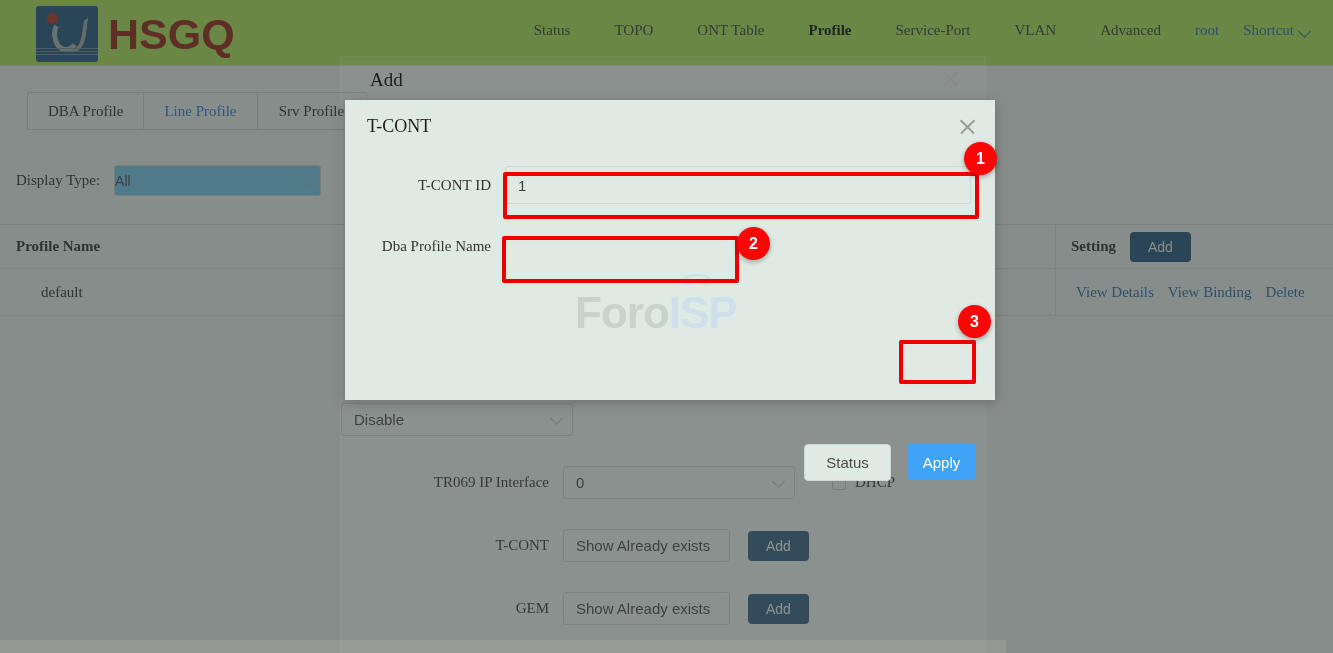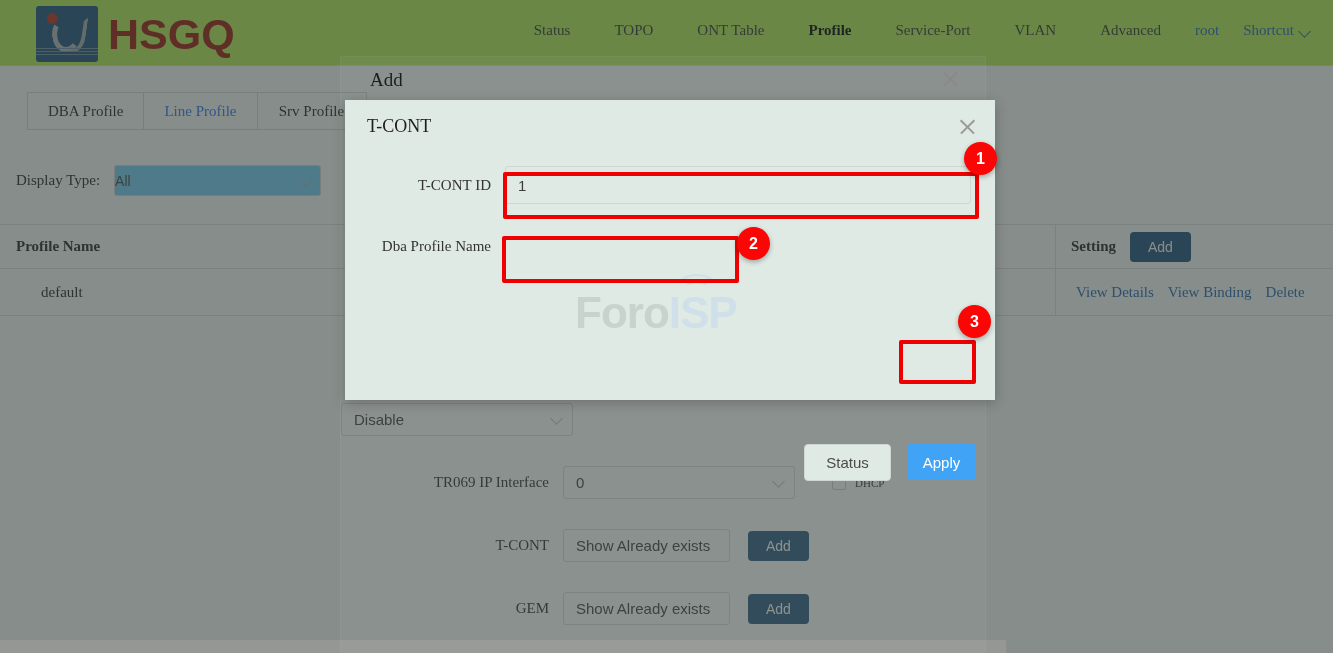--- a/index.html
+++ b/index.html
@@ -109,21 +109,21 @@
     width:232px; height:33px; border:1px solid #dcdcdc; border-radius:3px; background:#fff;
     display:flex; align-items:center; padding:0 12px;
     font-family:"Liberation Sans", sans-serif; font-size:15px; color:#444;
   }
   .inputish.w167 { width:167px; }
   .inputish .chev2 {
     position:absolute; right:12px; top:11px; width:9px; height:9px;
     border-right:1.4px solid #c2c2c2; border-bottom:1.4px solid #c2c2c2; transform:rotate(45deg);
   }
   .chk { width:14px; height:14px; border:1px solid #cfcfcf; border-radius:2px; background:#fff; }
-  .chk-label { font-size:11px; color:#333; margin-left:9px; }
+  .chk-label { font-size:15px; color:#333; margin-left:9px; }
   .addbtn2 { margin-left:18px; }
 
   
   .scrim {
     position:absolute; inset:0;
     background:rgba(41,51,46,0.56);
     z-index:10;
   }
   .scrim-bottom {
     position:absolute; left:0; top:640px; width:1006px; height:13px;

